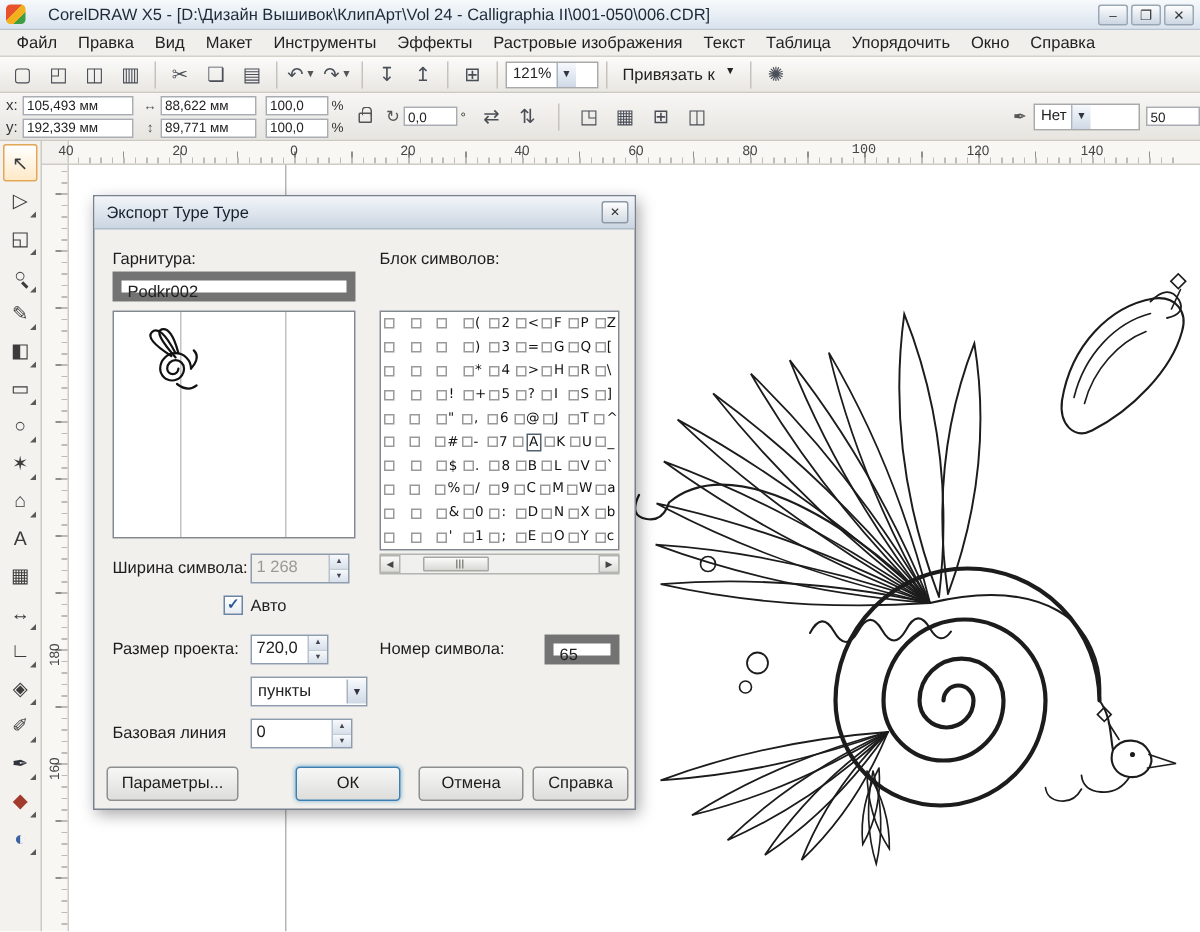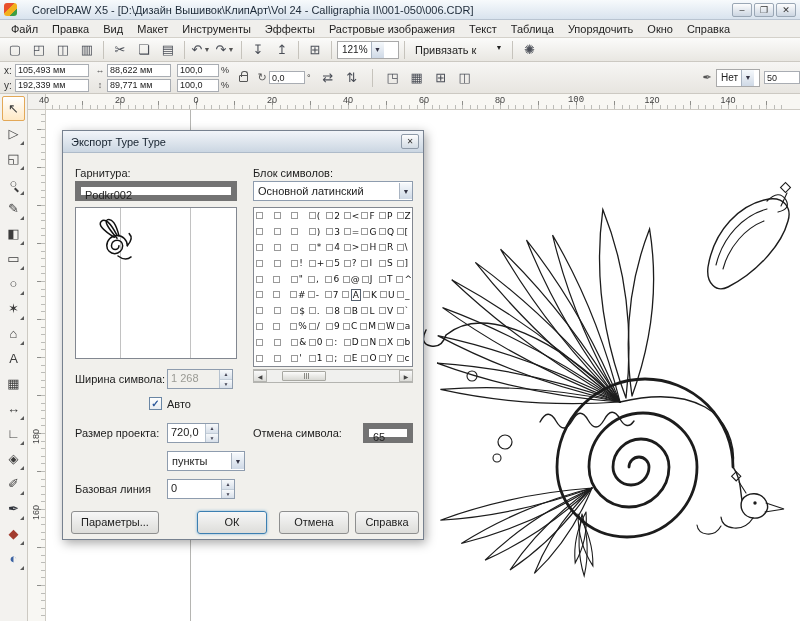--- a/index.html
+++ b/index.html
@@ -17,21 +17,21 @@
   #menubar{left:0;top:20px;width:800px;height:18px;background:#f0efec;border-bottom:1px solid #d4d1ca;display:flex;align-items:center;padding-left:4px}
   .menu-item{padding:1px 7px;white-space:nowrap}
 
   #toolbar{left:0;top:38px;width:800px;height:24px;background:linear-gradient(#fbfbfa,#e9e7e2);border-bottom:1px solid #ccc9c2;display:flex;align-items:center;padding-left:4px;gap:2px}
   #tb-icons{display:flex;align-items:center;gap:2px}
   .tbtn{min-width:22px;height:20px;display:flex;align-items:center;justify-content:center;color:#4a4e57;font-size:13px;border:1px solid transparent;border-radius:2px}
   .tbtn .dd{font-size:7px;margin-left:1px;color:#555}
   .sep{width:1px;height:18px;background:#c6c3bc;margin:0 3px}
   .combo{display:flex;align-items:center;border:1px solid #a9a9a9;background:#fff;height:18px;font-size:10px;padding-left:4px}
   .combo .arrow,.darrow{width:13px;height:16px;background:linear-gradient(#f6f9fc,#cfd9e6);border-left:1px solid #a9b4c2;font-size:7px;display:flex;align-items:center;justify-content:center;margin-left:3px;color:#334}
-  .snap{display:flex;align-items:flex-start;gap:19px;padding:2px 5px;font-size:11px}
+  .snap{display:flex;align-items:flex-start;gap:7px;padding:2px 5px;font-size:11px}
 
   
   #propbar{left:0;top:62px;width:800px;height:32px;background:linear-gradient(#f7f6f4,#e7e5e0);border-bottom:1px solid #ccc9c2;display:flex;align-items:center;padding-left:4px;gap:6px}
   .pcol{display:flex;flex-direction:column;gap:2px}
   .prow{display:flex;align-items:center;gap:2px}
   .plab{width:9px;font-size:10px;color:#333}
   .pico{font-size:9px;color:#555;width:10px;text-align:center}
   .pfield{border:1px solid #a9adb3;background:#fff;height:13px;font-size:9px;padding:0 2px;display:inline-flex;align-items:center;white-space:nowrap}
   .w74{width:74px}.w64{width:64px}.w42{width:42px}.w36{width:36px}
   .punit{font-size:9px;color:#333}
@@ -240,21 +240,21 @@
       </div>
       <div class="tbtn" data-name="group-button">
         <span data-name="group-icon">⊞</span>
       </div>
       <div class="tbtn" data-name="convert-to-curves-button">
         <span data-name="convert-to-curves-icon">◫</span>
       </div>
     </div>
   <div id="prop-right">
     <span class="pico" style="font-size:11px" data-name="outline-pen-icon">✒</span>
-    <div class="combo" style="width:44px" data-name="outline-width-combo">
+    <div class="combo" style="width:71px" data-name="outline-width-combo">
       <span data-name="outline-width-value">Нет</span>
       <span class="arrow" data-name="chevron-down-icon">▼</span>
     </div>
     <span class="pfield" style="width:36px" data-name="clipped-edge-field">50</span>
   </div>
 </div>
 
 <div id="corner" class="abs" data-name="ruler-origin-corner"></div>
 <div id="hruler" class="abs" data-name="horizontal-ruler">
     <span class="hnum" data-name="ruler-number" style="left: -2px;">40</span>
@@ -441,24 +441,20 @@
     <span class="spin-val">0</span>
     <span class="spin-btns" data-name="spinner-buttons">
         <i>▲</i>
         <i>▼</i>
       </span>
   </div>
 
   <div class="dbtn" style="left:8px;top:380px;width:88px" data-name="options-button">Параметры...</div>
 
   <span class="dlab" style="left:190px;top:36px" data-name="symbol-block-label">Блок символов:</span>
-  <div class="dcombo" style="left:190px;top:50px;width:160px" data-name="symbol-block-dropdown">
-    <span data-name="symbol-block-value">Основной латинский</span>
-    <span class="darrow" data-name="chevron-down-icon">▼</span>
-  </div>
 
   <div id="charGrid" data-name="character-grid">
       <div class="grow" data-name="char-grid-row">
         <div class="gcell" data-name="char-cell">
           <span class="gcb" data-name="char-export-checkbox"></span>
         </div>
         <div class="gcell" data-name="char-cell">
           <span class="gcb" data-name="char-export-checkbox"></span>
         </div>
         <div class="gcell" data-name="char-cell">
@@ -814,19 +810,19 @@
     </div>
 
   <div id="hscroll" data-name="grid-horizontal-scrollbar">
     <div class="sb-btn" style="margin-left:-1px" data-name="scroll-left-button">◀</div>
     <div id="sb-thumb" data-name="scrollbar-thumb">
         <span class="grip" data-name="grip-icon"></span>
       </div>
     <div class="sb-btn" style="margin-left:auto;margin-right:-1px" data-name="scroll-right-button">▶</div>
   </div>
 
-  <span class="dlab" style="left:190px;top:296px" data-name="symbol-number-label">Отмена символа:</span>
+  <span class="dlab" style="left:190px;top:296px" data-name="symbol-number-label">Номер символа:</span>
   <div class="dinput" style="left:300px;top:292px;width:50px" data-name="symbol-number-field">65</div>
 
   <div class="dbtn default" style="left:134px;top:380px;width:70px" data-name="ok-button">ОК</div>
   <div class="dbtn" style="left:216px;top:380px;width:70px" data-name="cancel-button">Отмена</div>
   <div class="dbtn" style="left:292px;top:380px;width:64px" data-name="help-button">Справка</div>
 </div>
 
 </body></html>

